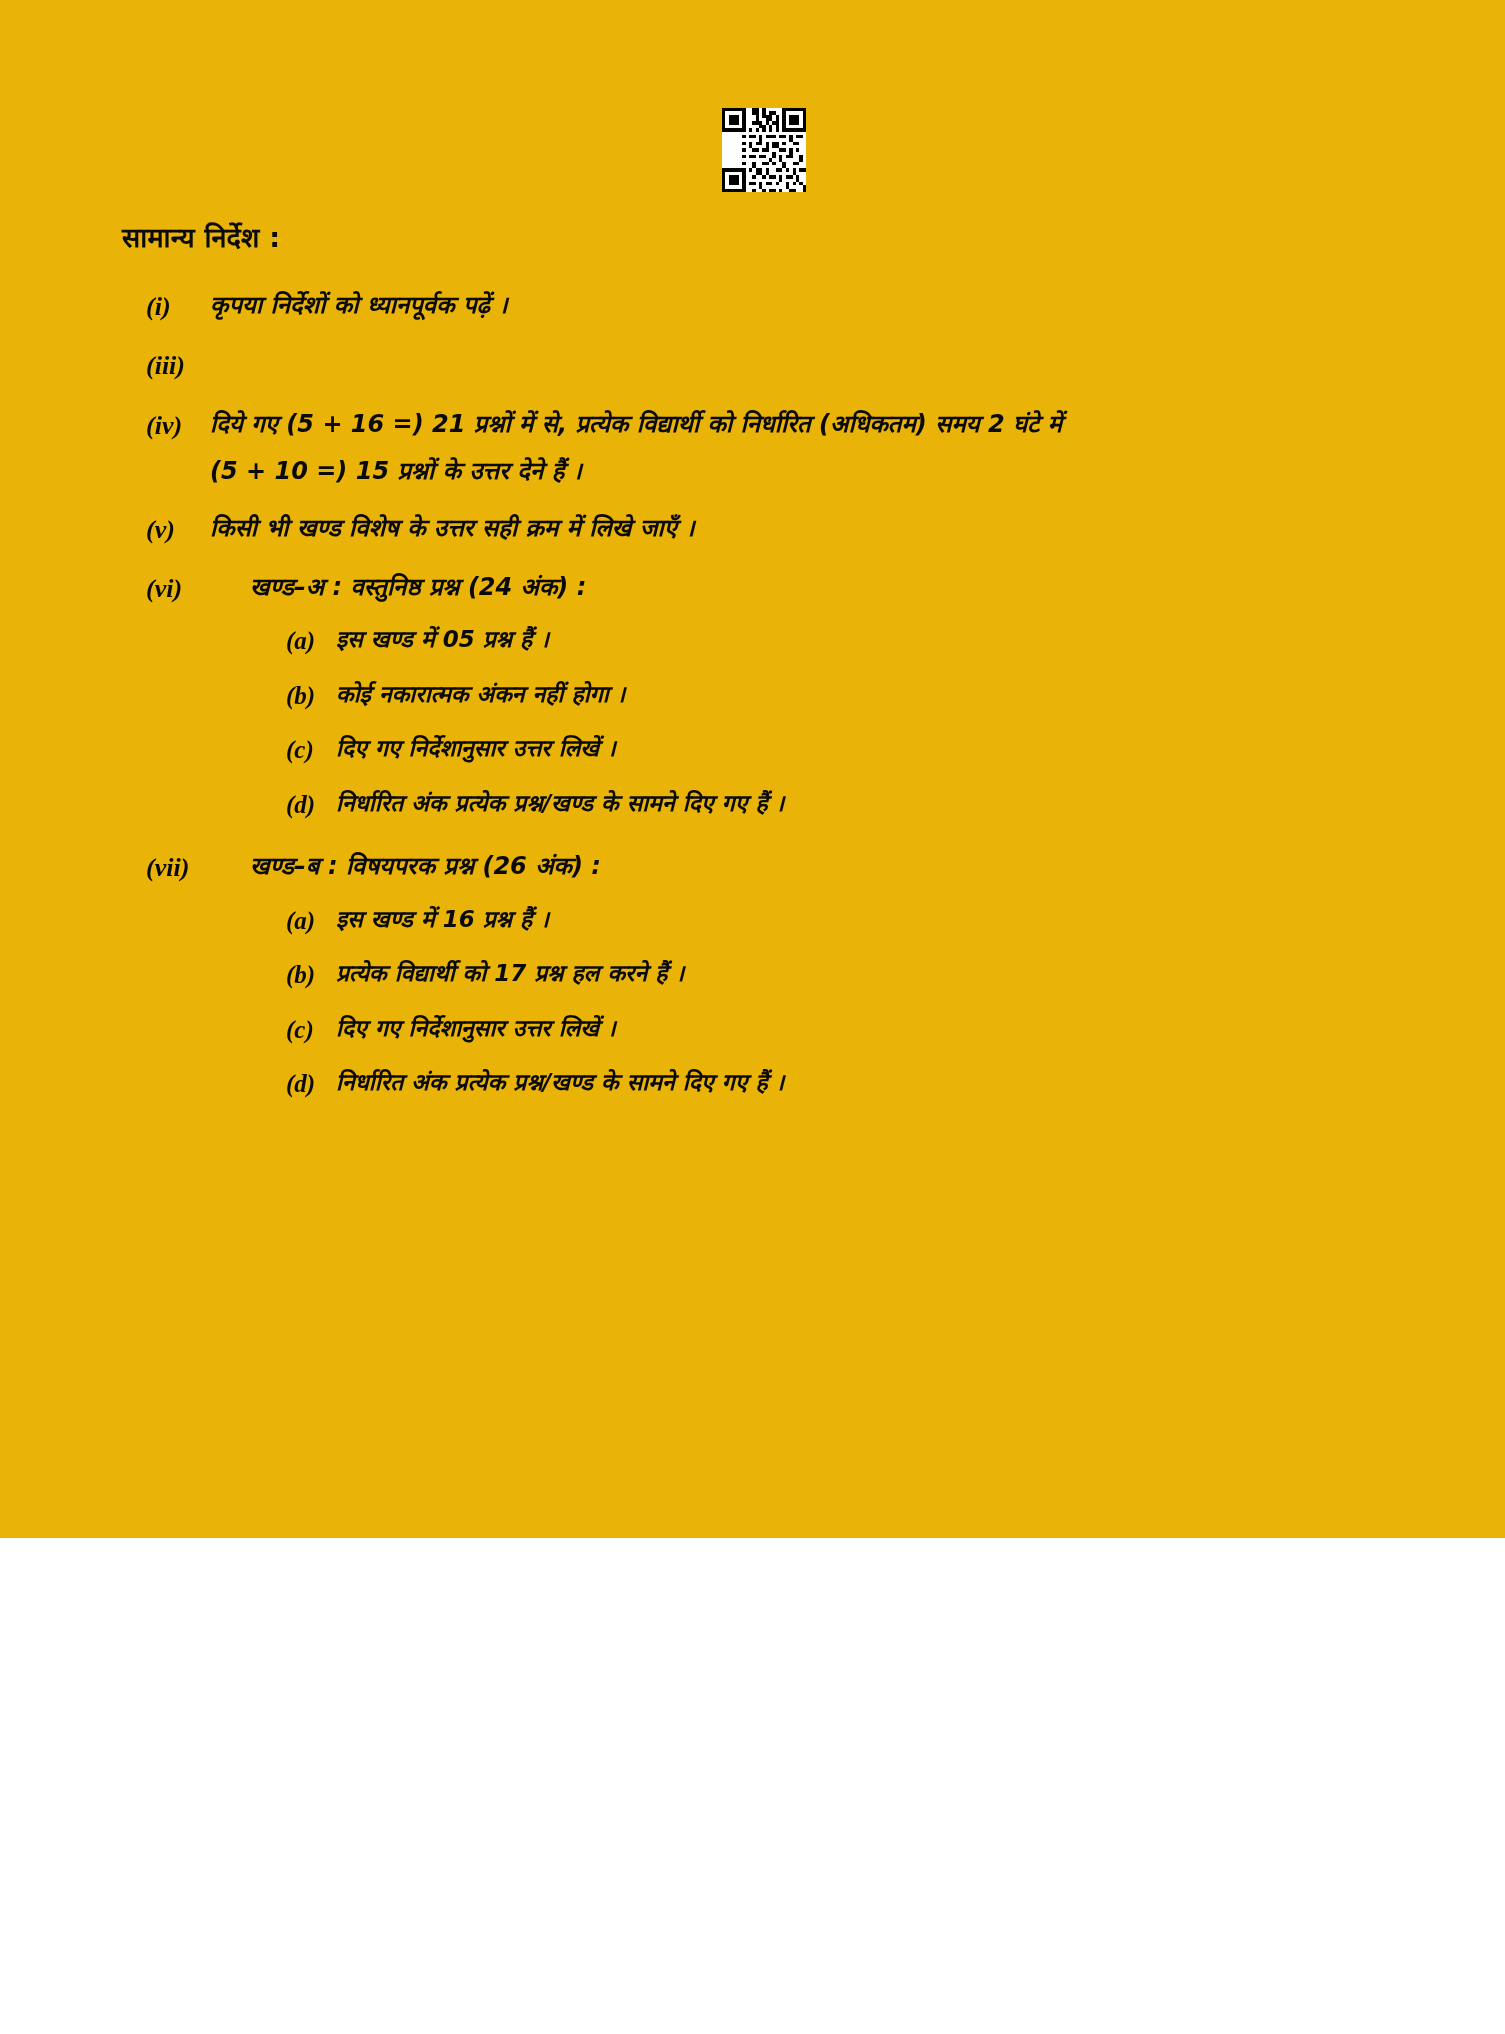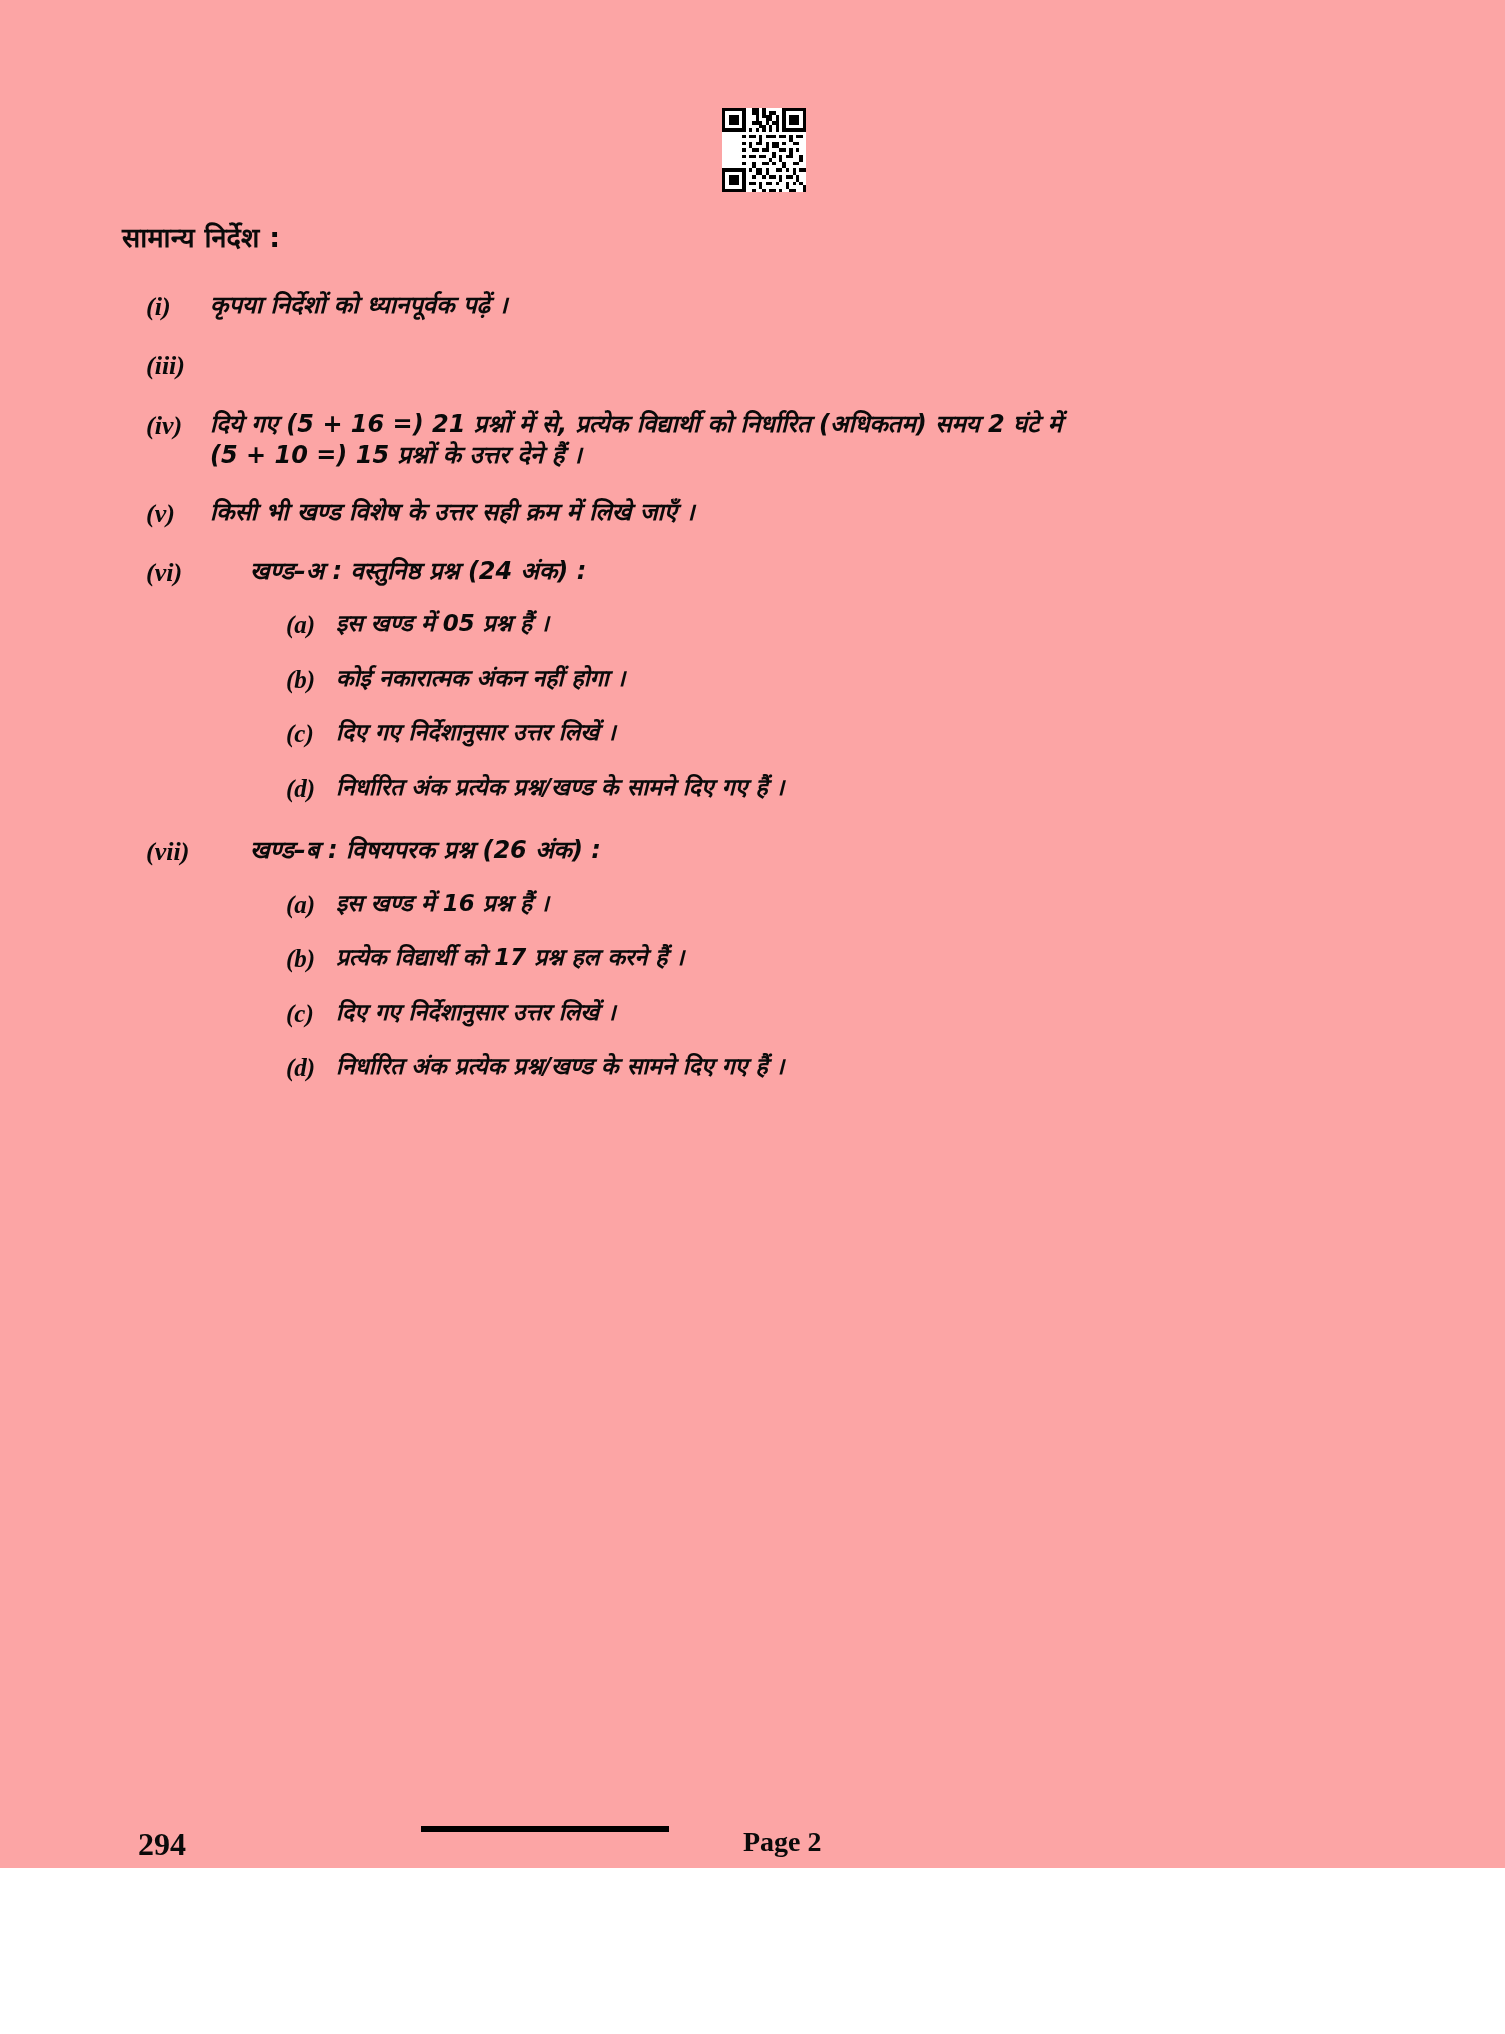--- a/index.html
+++ b/index.html
@@ -3,22 +3,22 @@
 <meta charset="utf-8">
 <style>
   html, body {
     margin: 0;
     padding: 0;
     background: #ffffff;
   }
   .page {
     position: relative;
     width: 1505px;
-    height: 1868px;
-    background: #fca5a5;
+    height: 1538px;
+    background: #eab308;
     font-family: "Liberation Serif", "DejaVu Serif", serif;
     color: #0a0a0a;
     overflow: hidden;
     box-sizing: border-box;
     padding-left: 22px;
   }
 
   
   .qr-wrap {
     position: absolute;
@@ -65,21 +65,21 @@
     white-space: nowrap;
   }
   .ins-body {
     flex: 1 1 auto;
     font-family: "DejaVu Sans", sans-serif;
     font-style: italic;
     font-weight: bold;
     font-size: 24px;
     line-height: 1.30;
   }
-  .ins-body .line2 { display: block; }
+  .ins-body .line2 { display: block; margin-top: 16px; }
 
   
   .sub-list { margin: 22px 0 0 0; }
   .sub-row {
     display: flex;
     align-items: flex-start;
     margin-bottom: 22px;
   }
   .sub-row:last-child { margin-bottom: 0; }
   .sub-marker {

